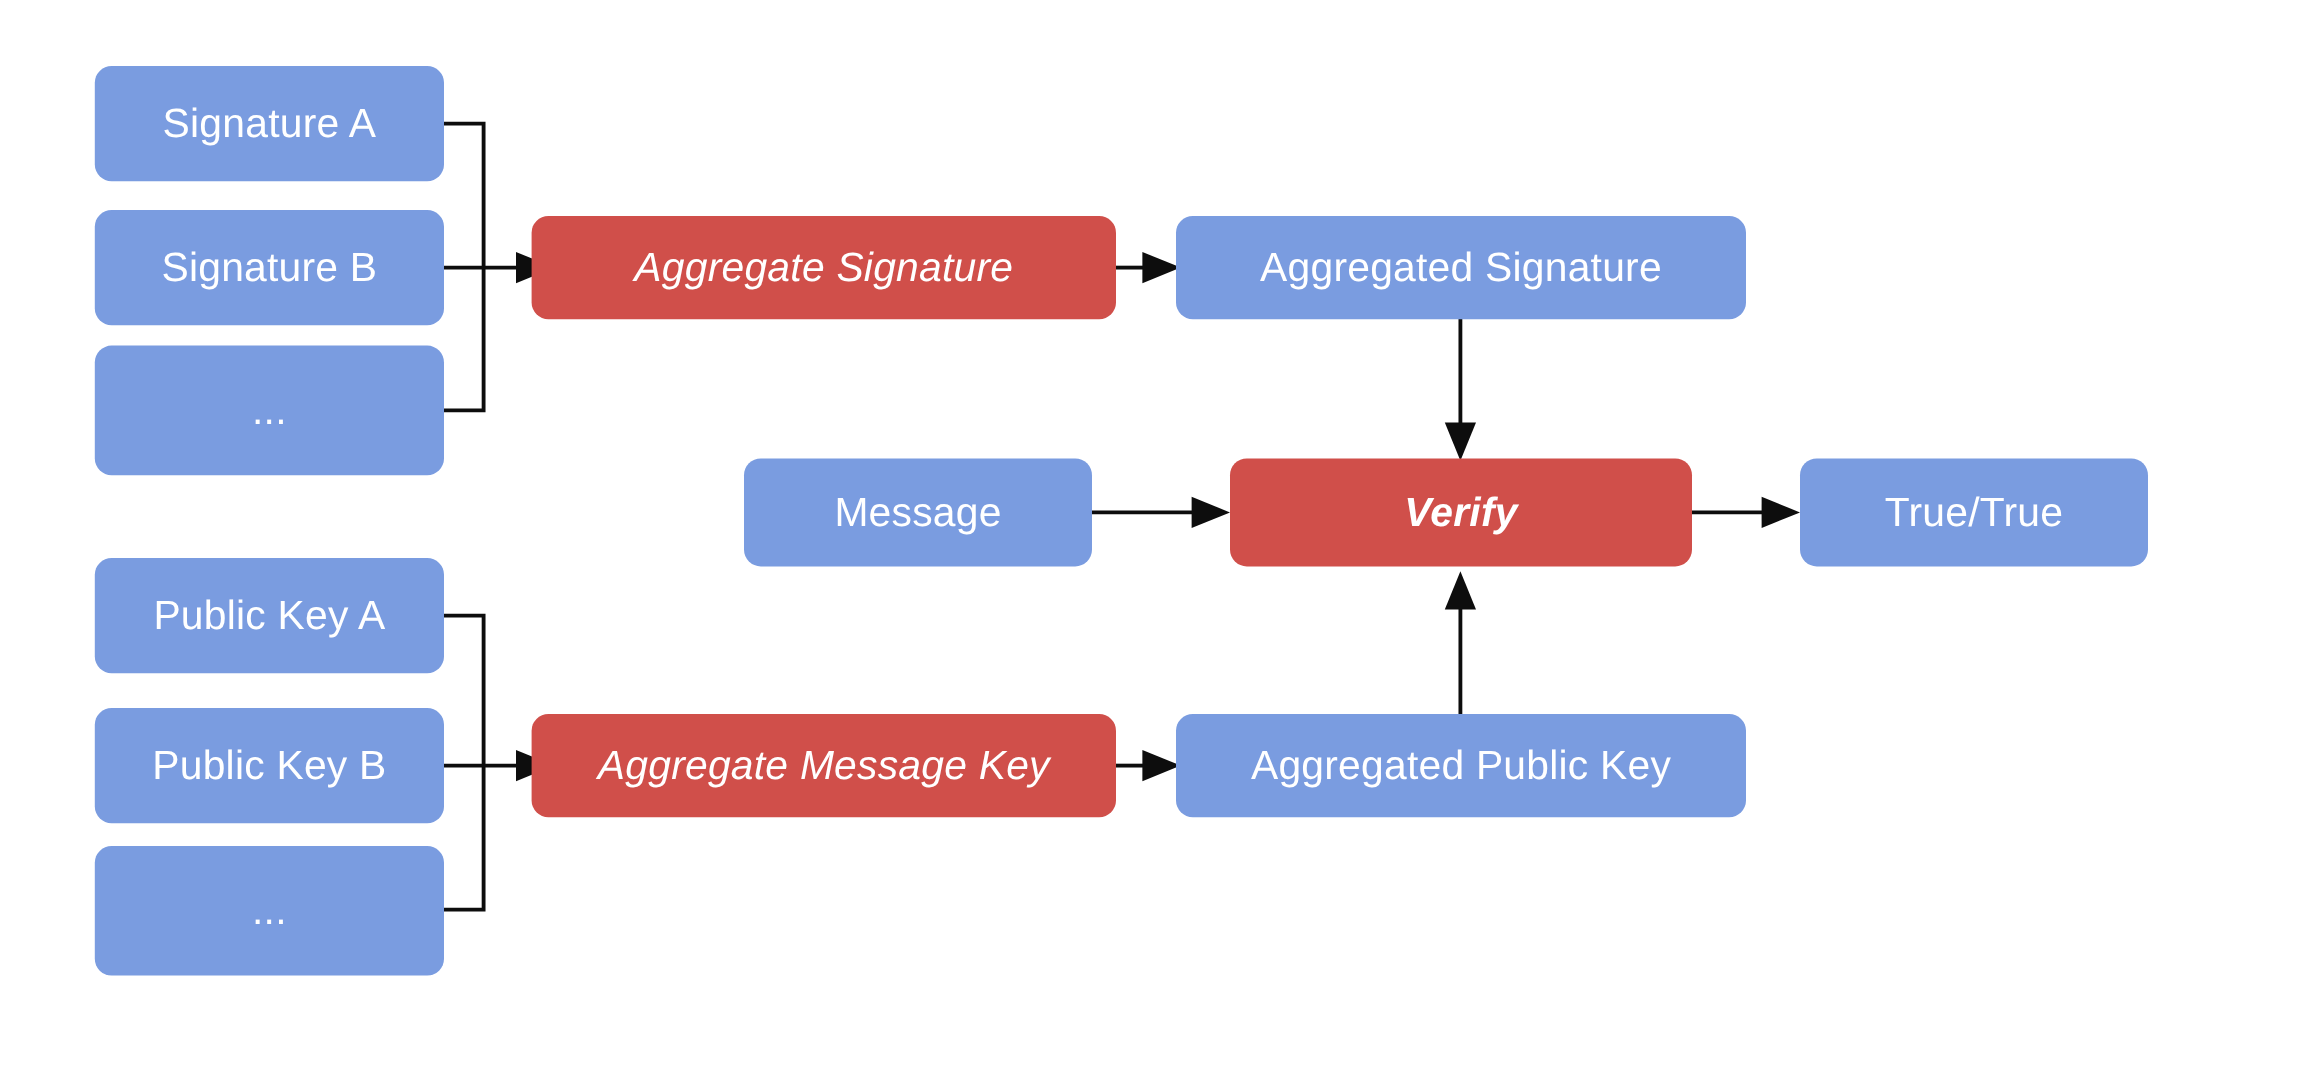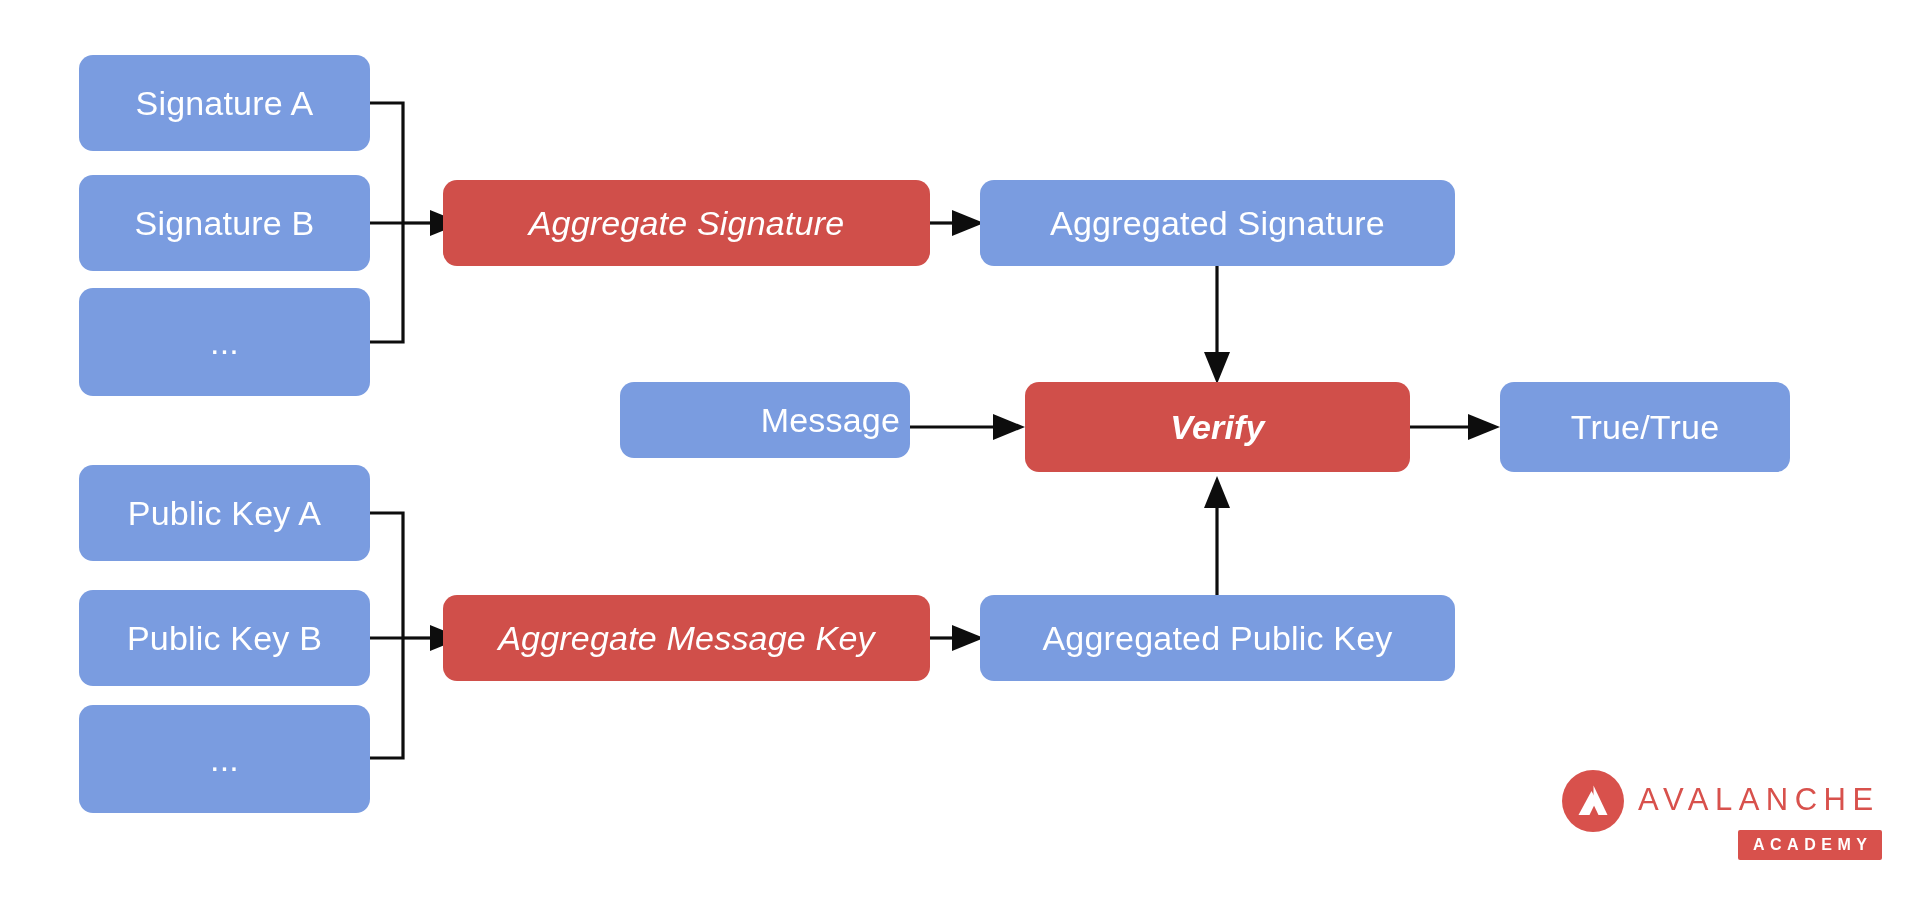--- a/index.html
+++ b/index.html
@@ -178,36 +178,26 @@
   </div>
 
   <div class="node blue" style="left:980px; top:180px; width:475px; height:86px;">
     <span class="label">Aggregated Signature</span>
   </div>
 
   <div class="node blue" style="left:980px; top:595px; width:475px; height:86px;">
     <span class="label">Aggregated Public Key</span>
   </div>
 
-  <div class="node blue" style="left:620px; top:382px; width:290px; height:76px;justify-content:flex-end;">
+  <div class="node blue" style="left:620px; top:382px; width:290px; height:90px;">
     <span class="label">Message</span>
   </div>
 
   <div class="node red bold" style="left:1025px; top:382px; width:385px; height:90px;">
     <span class="label">Verify</span>
   </div>
 
   <div class="node blue" style="left:1500px; top:382px; width:290px; height:90px;">
     <span class="label">True/True</span>
   </div>
 
-  <div id="logo">
-    <div class="mark">
-      <svg width="62" height="62" viewBox="0 0 62 62">
-        <path d="M31.5 15.5 L45.5 45 L36.5 45 L31.5 34.5 Z" fill="#ffffff"></path>
-        <path d="M29.5 21 L34.5 30.5 L27.5 45 L16.5 45 Z" fill="#ffffff"></path>
-      </svg>
-    </div>
-    <div class="wordmark">AVALANCHE</div>
-    <div class="academy-badge">ACADEMY</div>
-  </div>
 
 </div>
 
 </body></html>

